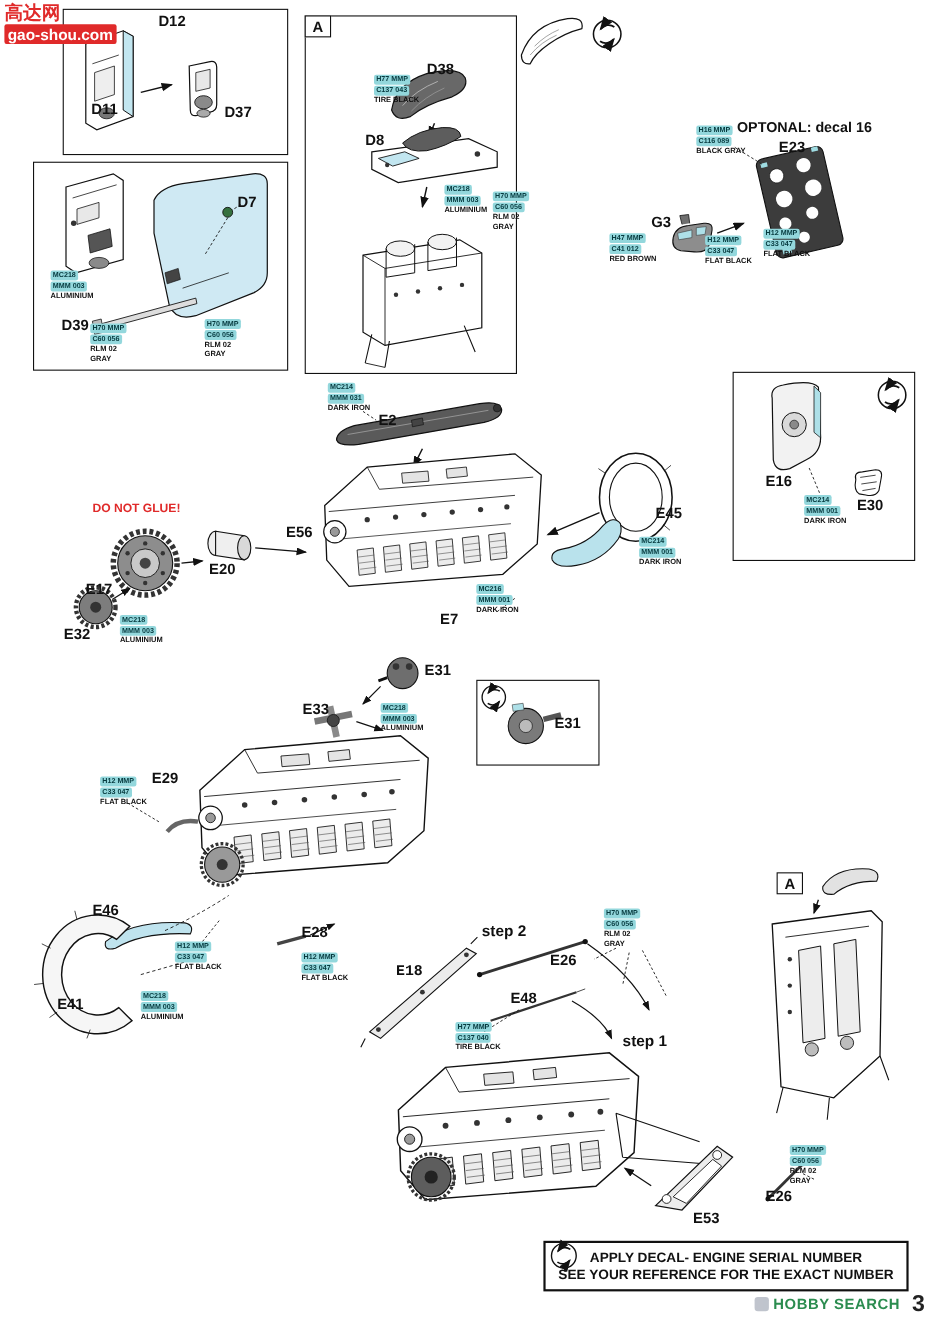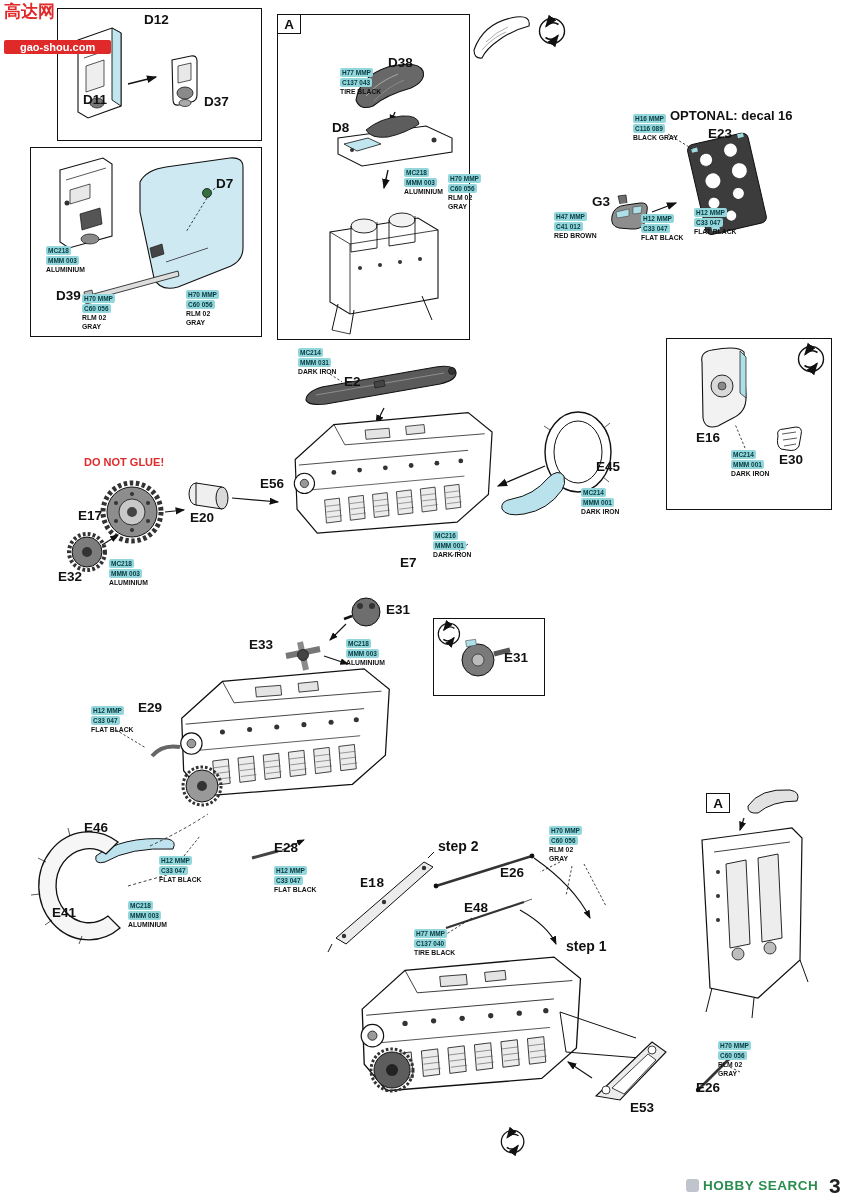--- a/index.html
+++ b/index.html
@@ -17,21 +17,21 @@
   .part-label{position:absolute;font-weight:bold;font-size:13.5px;color:#111;white-space:nowrap}
   .callout{position:absolute;width:52px}
   .callout .code{display:block;width:max-content;background:var(--teal-bg,#93d7dc);color:#063a3f;
                  font-size:6.5px;font-weight:bold;line-height:9px;padding:0 2px;border-radius:2px;margin-bottom:1px;white-space:nowrap}
   .callout .cname{font-size:6.8px;font-weight:bold;color:#111;line-height:8.5px;white-space:nowrap}
   .note{display:flex;flex-direction:column;align-items:center;justify-content:center;text-align:center}
   .note div{font-weight:bold;font-size:12.4px;line-height:16px;white-space:nowrap}
   #logo{position:absolute;left:4px;top:2px}
   #logo .cn{font-size:17px;font-weight:bold;color:var(--warn-red,#e02a2a);line-height:19px}
   #logo .url{display:block;width:max-content;background:var(--warn-red,#e02a2a);color:#fff;
-             font-size:11px;font-weight:bold;padding:1px 16px;border-radius:2px;margin-top:19px}
+             font-size:14px;font-weight:bold;padding:1px 3px;border-radius:2px;margin-top:1px}
   #hobby{position:absolute;left:686px;top:1178px;display:flex;align-items:center;gap:4px;opacity:.9}
   #hobby .hs-icon{display:inline-block;width:13px;height:13px;background:#b9bec8;border-radius:3px}
   #hobby span.hs-text{font-size:13.5px;font-weight:bold;color:#15803d;letter-spacing:.5px}
   #pagenum{position:absolute;left:829px;top:1174px;font-size:21px;font-weight:bold;color:#222}
 </style>
 </head>
 <body>
 
 <div id="page">
 
@@ -362,20 +362,24 @@
   <div class="static-label" style="left:670px;top:108px;font-size:13px">OPTONAL: decal 16</div>
   <div class="static-label warn" style="left:84px;top:456px;font-size:11px">DO NOT GLUE!</div>
   <div class="static-label" style="left:438px;top:838px;font-size:14px">step 2</div>
   <div class="static-label" style="left:566px;top:938px;font-size:14px">step 1</div>
 
   <div id="logo">
     <div class="cn">高达网</div>
     <div class="url">gao-shou.com</div>
   </div>
 
+  <div class="box box2 note" style="left:494px;top:1128px;width:332px;height:46px">
+    <div>APPLY DECAL- ENGINE SERIAL NUMBER</div>
+    <div>SEE YOUR REFERENCE FOR THE EXACT NUMBER</div>
+  </div>
 
   <div id="hobby">
     <span class="hs-icon"></span>
     <span class="hs-text">HOBBY SEARCH</span>
   </div>
   <div id="pagenum">3</div>
 
   <div id="labels">
       <div class="part-label" style="left: 144px; top: 12px;">D12</div>
       <div class="part-label" style="left: 72px; top: 92px; padding-left: 11px;">D11</div>
@@ -384,26 +388,26 @@
       <div class="part-label" style="left: 56px; top: 288px;">D39</div>
       <div class="part-label" style="left: 388px; top: 55px;">D38</div>
       <div class="part-label" style="left: 332px; top: 120px;">D8</div>
       <div class="part-label" style="left: 708px; top: 126px;">E23</div>
       <div class="part-label" style="left: 592px; top: 194px;">G3</div>
       <div class="part-label" style="left: 344px; top: 362px; margin-top: 12px;">E2</div>
       <div class="part-label" style="left: 696px; top: 430px;">E16</div>
       <div class="part-label" style="left: 779px; top: 452px;">E30</div>
       <div class="part-label" style="left: 596px; top: 459px;">E45</div>
       <div class="part-label" style="left: 260px; top: 476px;">E56</div>
-      <div class="part-label" style="left: 78px; top: 508px;">E17</div>
+      <div class="part-label" style="left: 78px; top: 528px;">E17</div>
       <div class="part-label" style="left: 190px; top: 510px;">E20</div>
       <div class="part-label" style="left: 58px; top: 569px;">E32</div>
       <div class="part-label" style="left: 400px; top: 555px;">E7</div>
       <div class="part-label" style="left: 386px; top: 602px;">E31</div>
-      <div class="part-label" style="left: 249px; top: 637px;">E33</div>
+      <div class="part-label" style="left: 275px; top: 637px;">E33</div>
       <div class="part-label" style="left: 504px; top: 650px;">E31</div>
       <div class="part-label" style="left: 138px; top: 700px;">E29</div>
       <div class="part-label" style="left: 84px; top: 820px;">E46</div>
       <div class="part-label" style="left: 274px; top: 840px; text-align: right;">E28</div>
       <div class="part-label" style="left: 52px; top: 905px;">E41</div>
       <div class="part-label" style="left: 360px; top: 876px; font-family: Liberation Mono, monospace;">E18</div>
       <div class="part-label" style="left: 500px; top: 865px;">E26</div>
       <div class="part-label" style="left: 464px; top: 900px;">E48</div>
       <div class="part-label" style="left: 630px; top: 1100px;">E53</div>
       <div class="part-label" style="left: 696px; top: 1080px;">E26</div>

